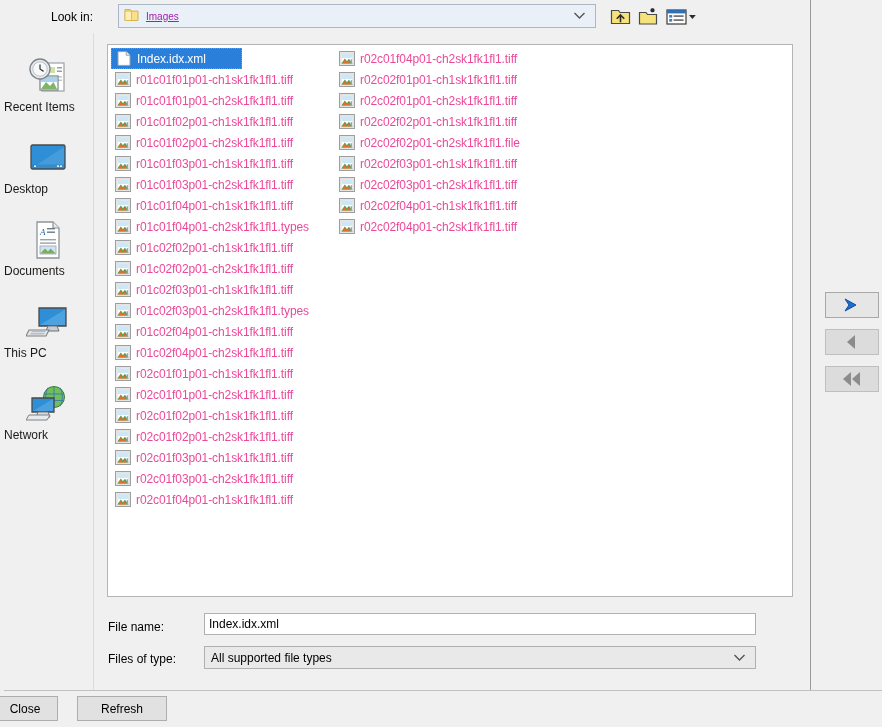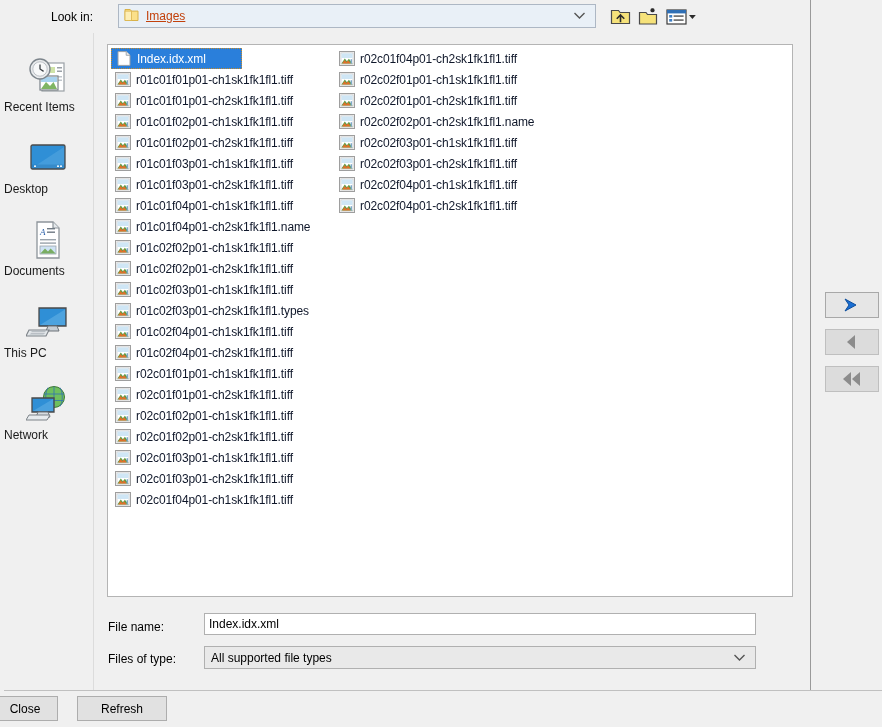--- a/index.html
+++ b/index.html
@@ -74,22 +74,22 @@
     display: flex;
     align-items: center;
     cursor: default;
   }
   #lookin-combo .folder-ico {
     margin-left: 5px;
     flex: 0 0 auto;
   }
   #lookin-combo .combo-text {
     margin-left: 7px;
-    font-size: 12px;
-    color: #c2410c;
+    font-size: 10px;
+    color: #a21caf;
     flex: 1 1 auto;
     white-space: nowrap;
     overflow: hidden;
     text-decoration: underline;
   }
   #lookin-combo .combo-arrow {
     flex: 0 0 auto;
     margin-right: 9px;
   }
 
@@ -161,21 +161,21 @@
     height: 21px;
     display: flex;
     align-items: center;
     padding-left: 4px;
     box-sizing: border-box;
     cursor: default;
   }
   .fitem .fname {
     margin-left: 5px;
     font-size: 12px;
-    color: #0f172a;
+    color: #ec4899;
     white-space: nowrap;
     letter-spacing: -0.1px;
   }
   .fitem.selected {
     background: #2a7fdb;
     border: 1px dotted #c98b2a;
     width: 131px;
     box-sizing: border-box;
   }
   .fitem.selected .fname { color: #ffffff; }
@@ -520,21 +520,21 @@
             <span style="flex: 0 0 auto; display: block; width: 16px; height: 15px;">
               <svg class="ico-img" viewBox="0 0 16 15">
                 <rect x="0.5" y="0.5" width="15" height="14" fill="#f2f2f2" stroke="#9e9e9e"></rect>
                 <rect x="2" y="2" width="12" height="11" fill="#ffffff" stroke="#c8c8c8" stroke-width="0.7"></rect>
                 <rect x="2.4" y="2.4" width="11.2" height="4.6" fill="#cfe6f5"></rect>
                 <path d="M2.4 12.6l3.4-5 2.2 2.6 1.9-2.4 3.7 4.8z" fill="#5c9e4a"></path>
                 <path d="M3.2 12.6l2.4-3.6 1.8 2.2 1.6-2 2.9 3.4z" fill="#e0702a"></path>
                 <rect x="11.6" y="8.2" width="1.5" height="4.4" fill="#7fa8c9"></rect>
               </svg>
             </span>
-            <span class="fname">r01c01f04p01-ch2sk1fk1fl1.name</span>
+            <span class="fname">r01c01f04p01-ch2sk1fk1fl1.types</span>
           </div>
           <div class="fitem">
             <span style="flex: 0 0 auto; display: block; width: 16px; height: 15px;">
               <svg class="ico-img" viewBox="0 0 16 15">
                 <rect x="0.5" y="0.5" width="15" height="14" fill="#f2f2f2" stroke="#9e9e9e"></rect>
                 <rect x="2" y="2" width="12" height="11" fill="#ffffff" stroke="#c8c8c8" stroke-width="0.7"></rect>
                 <rect x="2.4" y="2.4" width="11.2" height="4.6" fill="#cfe6f5"></rect>
                 <path d="M2.4 12.6l3.4-5 2.2 2.6 1.9-2.4 3.7 4.8z" fill="#5c9e4a"></path>
                 <path d="M3.2 12.6l2.4-3.6 1.8 2.2 1.6-2 2.9 3.4z" fill="#e0702a"></path>
                 <rect x="11.6" y="8.2" width="1.5" height="4.4" fill="#7fa8c9"></rect>
@@ -743,21 +743,34 @@
             <span style="flex: 0 0 auto; display: block; width: 16px; height: 15px;">
               <svg class="ico-img" viewBox="0 0 16 15">
                 <rect x="0.5" y="0.5" width="15" height="14" fill="#f2f2f2" stroke="#9e9e9e"></rect>
                 <rect x="2" y="2" width="12" height="11" fill="#ffffff" stroke="#c8c8c8" stroke-width="0.7"></rect>
                 <rect x="2.4" y="2.4" width="11.2" height="4.6" fill="#cfe6f5"></rect>
                 <path d="M2.4 12.6l3.4-5 2.2 2.6 1.9-2.4 3.7 4.8z" fill="#5c9e4a"></path>
                 <path d="M3.2 12.6l2.4-3.6 1.8 2.2 1.6-2 2.9 3.4z" fill="#e0702a"></path>
                 <rect x="11.6" y="8.2" width="1.5" height="4.4" fill="#7fa8c9"></rect>
               </svg>
             </span>
-            <span class="fname">r02c02f02p01-ch2sk1fk1fl1.name</span>
+            <span class="fname">r02c02f02p01-ch1sk1fk1fl1.tiff</span>
+          </div>
+          <div class="fitem">
+            <span style="flex: 0 0 auto; display: block; width: 16px; height: 15px;">
+              <svg class="ico-img" viewBox="0 0 16 15">
+                <rect x="0.5" y="0.5" width="15" height="14" fill="#f2f2f2" stroke="#9e9e9e"></rect>
+                <rect x="2" y="2" width="12" height="11" fill="#ffffff" stroke="#c8c8c8" stroke-width="0.7"></rect>
+                <rect x="2.4" y="2.4" width="11.2" height="4.6" fill="#cfe6f5"></rect>
+                <path d="M2.4 12.6l3.4-5 2.2 2.6 1.9-2.4 3.7 4.8z" fill="#5c9e4a"></path>
+                <path d="M3.2 12.6l2.4-3.6 1.8 2.2 1.6-2 2.9 3.4z" fill="#e0702a"></path>
+                <rect x="11.6" y="8.2" width="1.5" height="4.4" fill="#7fa8c9"></rect>
+              </svg>
+            </span>
+            <span class="fname">r02c02f02p01-ch2sk1fk1fl1.file</span>
           </div>
           <div class="fitem">
             <span style="flex: 0 0 auto; display: block; width: 16px; height: 15px;">
               <svg class="ico-img" viewBox="0 0 16 15">
                 <rect x="0.5" y="0.5" width="15" height="14" fill="#f2f2f2" stroke="#9e9e9e"></rect>
                 <rect x="2" y="2" width="12" height="11" fill="#ffffff" stroke="#c8c8c8" stroke-width="0.7"></rect>
                 <rect x="2.4" y="2.4" width="11.2" height="4.6" fill="#cfe6f5"></rect>
                 <path d="M2.4 12.6l3.4-5 2.2 2.6 1.9-2.4 3.7 4.8z" fill="#5c9e4a"></path>
                 <path d="M3.2 12.6l2.4-3.6 1.8 2.2 1.6-2 2.9 3.4z" fill="#e0702a"></path>
                 <rect x="11.6" y="8.2" width="1.5" height="4.4" fill="#7fa8c9"></rect>

